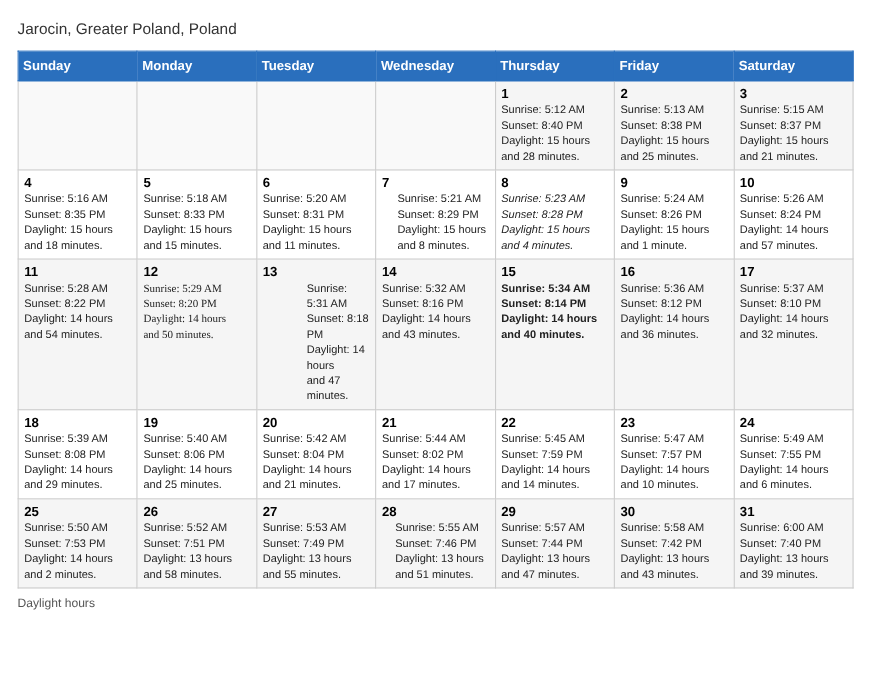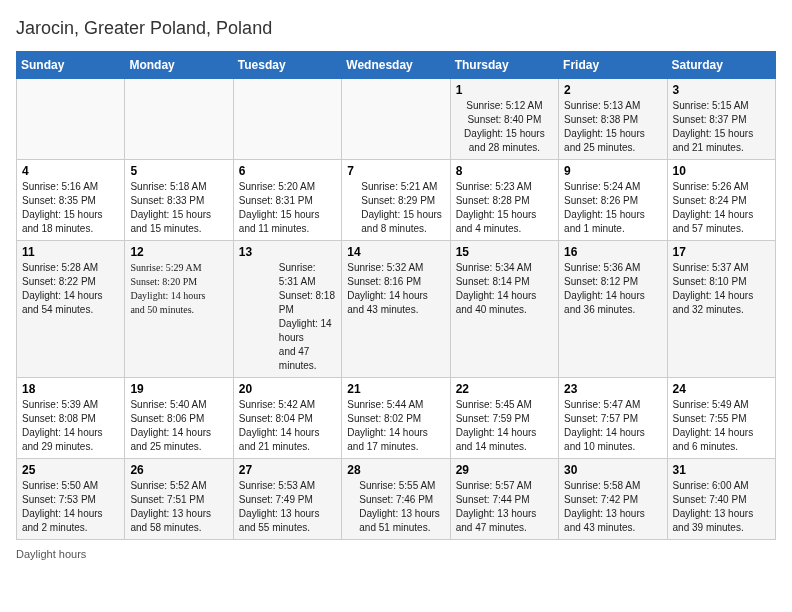--- a/index.html
+++ b/index.html
@@ -38,21 +38,21 @@
     .title-area {
       text-align: right;
     }
     .main-title {
       font-size: 36px;
       font-weight: bold;
       color: #1a1a1a;
       line-height: 1.1;
     }
     .subtitle {
-      font-size: 18px;
+      font-size: 14px;
       color: #333;
       margin-top: 2px;
     }
     .calendar {
       width: 100%;
       border-collapse: collapse;
       font-size: 11px;
       border-radius: 15px;
     }
     .calendar thead th {
@@ -121,21 +121,21 @@
       </tr>
   </thead>
   <tbody id="calendar-body">
   <tr>
         <td class="empty-cell"></td>
         <td class="empty-cell"></td>
         <td class="empty-cell"></td>
         <td class="empty-cell"></td>
         <td>
           <span class="day-number">1</span>
-          <div class="day-info" style="white-space: pre-line; text-align: center;">Sunrise: 5:12 AM
+          <div class="day-info" style="white-space: pre-line;">Sunrise: 5:12 AM
 Sunset: 8:40 PM
 Daylight: 15 hours
 and 28 minutes.</div>
         </td>
         <td>
           <span class="day-number">2</span>
           <div class="day-info" style="white-space: pre-line;">Sunrise: 5:13 AM
 Sunset: 8:38 PM
 Daylight: 15 hours
 and 25 minutes.</div>
@@ -172,21 +172,21 @@
         </td>
         <td>
           <span class="day-number">7</span>
           <div class="day-info" style="white-space: pre-line; margin-left: 14px;">Sunrise: 5:21 AM
 Sunset: 8:29 PM
 Daylight: 15 hours
 and 8 minutes.</div>
         </td>
         <td>
           <span class="day-number">8</span>
-          <div class="day-info" style="white-space: pre-line;">Sunrise: 5:23 AM
+          <div class="day-info" style="white-space: pre-line; font-style: italic;">Sunrise: 5:23 AM
 Sunset: 8:28 PM
 Daylight: 15 hours
 and 4 minutes.</div>
         </td>
         <td>
           <span class="day-number">9</span>
           <div class="day-info" style="white-space: pre-line;">Sunrise: 5:24 AM
 Sunset: 8:26 PM
 Daylight: 15 hours
 and 1 minute.</div>
@@ -223,21 +223,21 @@
         </td>
         <td>
           <span class="day-number">14</span>
           <div class="day-info" style="white-space: pre-line;">Sunrise: 5:32 AM
 Sunset: 8:16 PM
 Daylight: 14 hours
 and 43 minutes.</div>
         </td>
         <td>
           <span class="day-number">15</span>
-          <div class="day-info" style="white-space: pre-line;">Sunrise: 5:34 AM
+          <div class="day-info" style="white-space: pre-line; font-weight: bold;">Sunrise: 5:34 AM
 Sunset: 8:14 PM
 Daylight: 14 hours
 and 40 minutes.</div>
         </td>
         <td>
           <span class="day-number">16</span>
           <div class="day-info" style="white-space: pre-line;">Sunrise: 5:36 AM
 Sunset: 8:12 PM
 Daylight: 14 hours
 and 36 minutes.</div>

